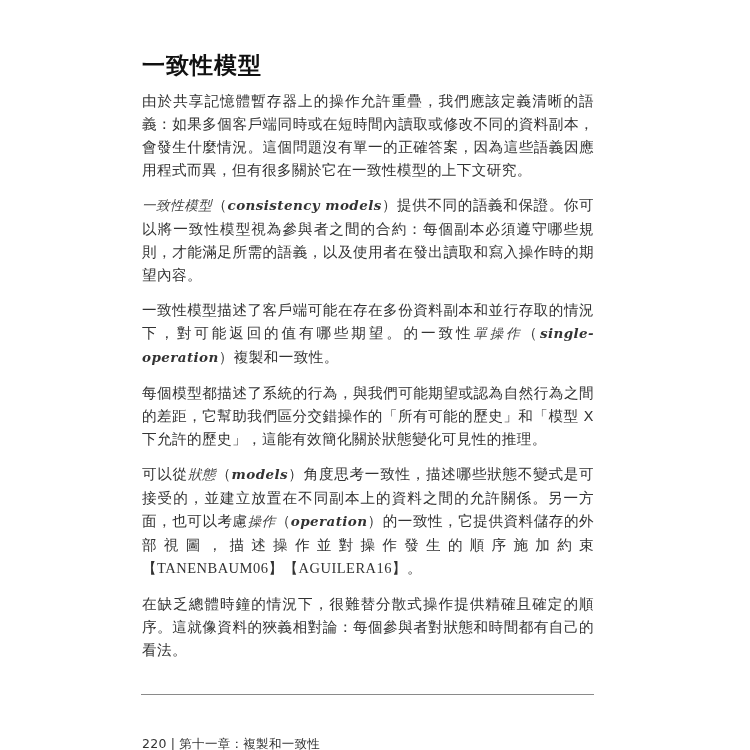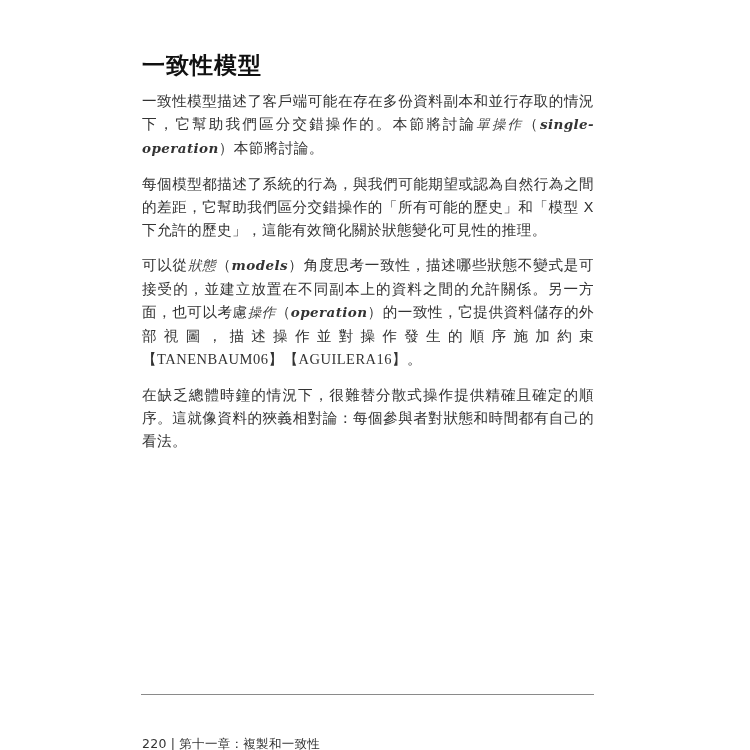--- a/index.html
+++ b/index.html
@@ -25,23 +25,25 @@
   .footer { position: absolute; left: 142px; top: 736px; font-size: 12.5px; color: #333; letter-spacing: 0.3px; }
   .footer .sep { margin: 0 4px; }
 </style>
 </head>
 <body>
 
 <div class="page">
 
   <h2 class="heading">一致性模型</h2>
 
+  <p class="para">由於共享記憶體暫存器上的操作允許重疊，我們應該定義清晰的語義：如果多個客戶端同時或在短時間內讀取或修改不同的資料副本，會發生什麼情況。這個問題沒有單一的正確答案，因為這些語義因應用程式而異，但有很多關於它在一致性模型的上下文研究。</p>
 
+  <p class="para"><span class="term">一致性模型</span><span>（</span><span class="latin">consistency models</span><span>）</span><span>提供不同的語義和保證。你可以將一致性模型視為參與者之間的合約：每個副本必須遵守哪些規則，才能滿足所需的語義，以及使用者在發出讀取和寫入操作時的期望內容。</span></p>
 
-  <p class="para"><span>一致性模型描述了客戶端可能在存在多份資料副本和並行存取的情況下，它幫助我們區分交錯操作的。本節將討論</span><span class="term">單操作</span><span>（</span><span class="latin">single-operation</span><span>）</span><span>本節將討論。</span></p>
+  <p class="para"><span>一致性模型描述了客戶端可能在存在多份資料副本和並行存取的情況下，對可能返回的值有哪些期望。的一致性</span><span class="term">單操作</span><span>（</span><span class="latin">single-operation</span><span>）</span><span>複製和一致性。</span></p>
 
   <p class="para">每個模型都描述了系統的行為，與我們可能期望或認為自然行為之間的差距，它幫助我們區分交錯操作的「所有可能的歷史」和「模型 X 下允許的歷史」，這能有效簡化關於狀態變化可見性的推理。</p>
 
   <p class="para"><span>可以從</span><span class="term">狀態</span><span>（</span><span class="latin">models</span><span>）</span><span>角度思考一致性，描述哪些狀態不變式是可接受的，並建立放置在不同副本上的資料之間的允許關係。另一方面，也可以考慮</span><span class="term">操作</span><span>（</span><span class="latin">operation</span><span>）</span><span>的一致性，它提供資料儲存的外部視圖，描述操作並對操作發生的順序施加約束</span><span class="ref">【TANENBAUM06】【AGUILERA16】</span><span>。</span></p>
 
   <p class="para">在缺乏總體時鐘的情況下，很難替分散式操作提供精確且確定的順序。這就像資料的狹義相對論：每個參與者對狀態和時間都有自己的看法。</p>
 
 </div>
 
 <div class="footer-rule"></div>

